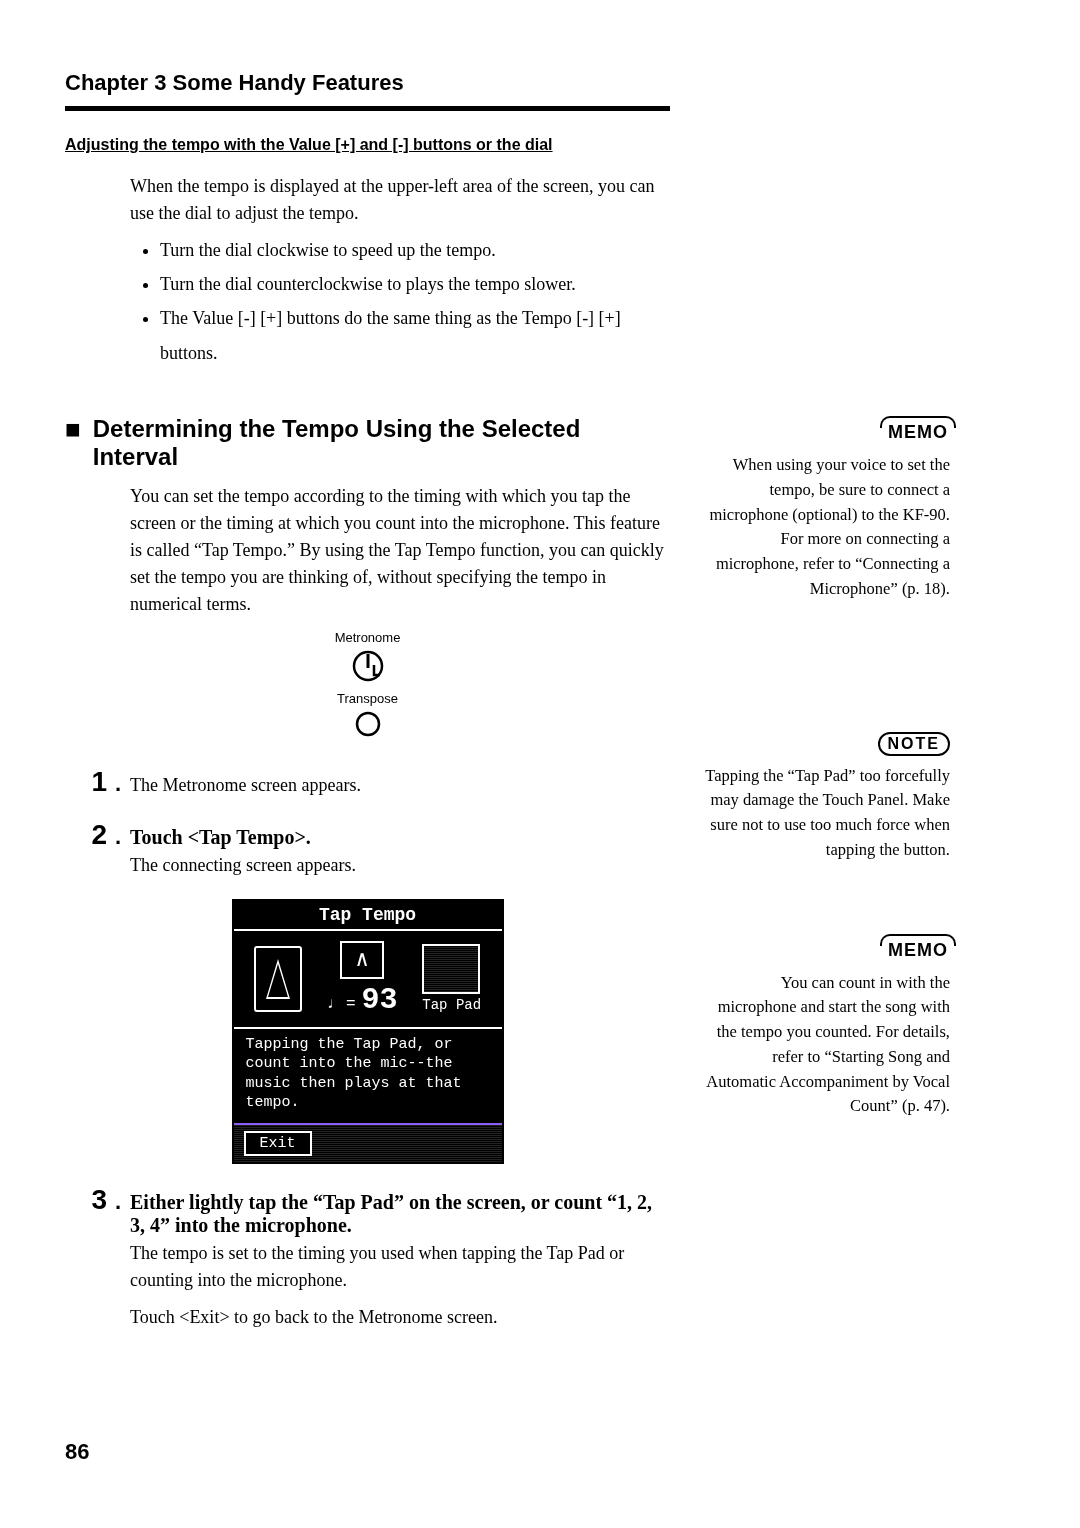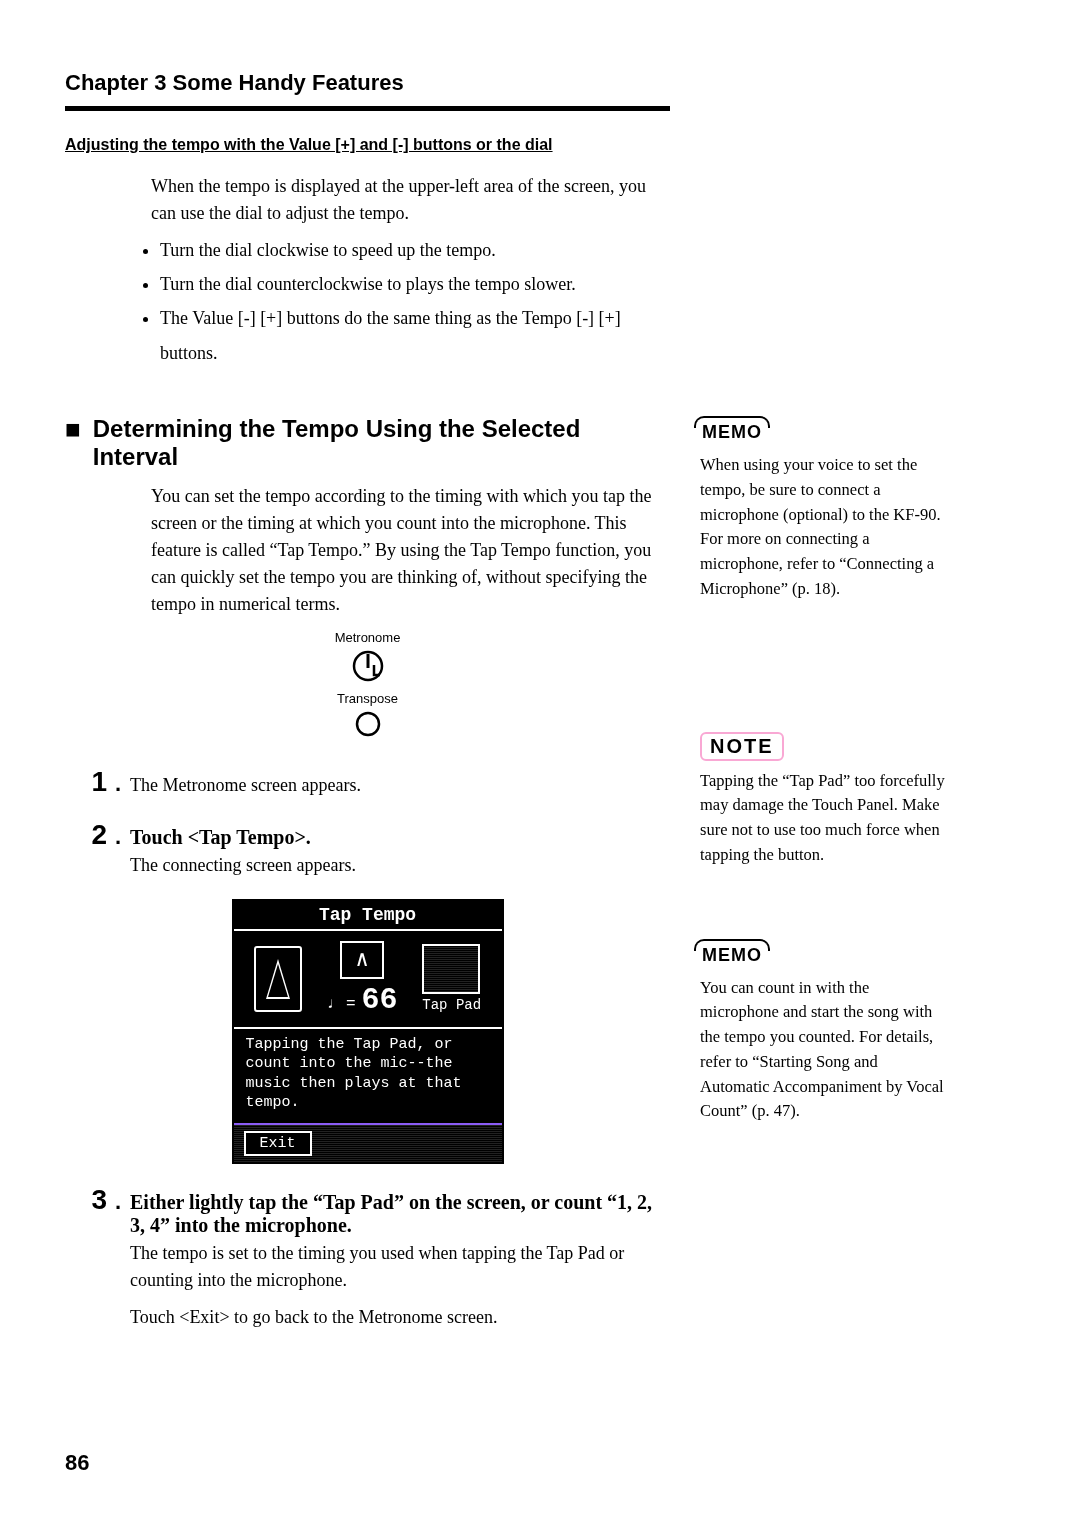--- a/index.html
+++ b/index.html
@@ -17,20 +17,21 @@
   }
   .main-col {
     width: 670px;
     padding-left: 65px;
   }
   .side-col {
     width: 310px;
     padding-left: 30px;
     padding-right: 30px;
     padding-top: 350px;
+    text-align: right;
   }
   .chapter-title {
     font-family: Arial, Helvetica, sans-serif;
     font-weight: bold;
     font-size: 22px;
     margin-bottom: 10px;
   }
   .thick-rule {
     border: none;
     border-top: 5px solid #000;
@@ -39,21 +40,21 @@
   .subsection-u {
     font-family: Arial, Helvetica, sans-serif;
     font-weight: bold;
     font-size: 16px;
     text-decoration: underline;
     margin-bottom: 19px;
   }
   .body-text {
     font-size: 18px;
     line-height: 1.5;
-    margin-left: 86px;
+    margin-left: 65px;
     margin-bottom: 6px;
   }
   .bullet-list {
     margin-left: 95px;
     font-size: 18px;
     line-height: 1.9;
   }
   .bullet-list li { list-style: disc; }
   .section-head {
     font-family: Arial, Helvetica, sans-serif;
@@ -233,39 +234,39 @@
     left: -6px; right: -6px; top: -4px;
     height: 10px;
     border-top: 2px solid #000;
     border-left: 2px solid #000;
     border-right: 2px solid #000;
     border-radius: 10px 10px 0 0;
   }
   .note-badge {
     font-family: Arial, Helvetica, sans-serif;
     font-weight: bold;
-    font-size: 20px;
+    font-size: 16px;
     letter-spacing: 2px;
-    border: 2px solid #f9a8d4;
-    border-radius: 6px;
+    border: 2px solid #000000;
+    border-radius: 12px;
     padding: 1px 8px;
     display: inline-block;
     margin-bottom: 8px;
   }
   .side-text {
     font-size: 16.5px;
     line-height: 1.5;
     margin-bottom: 50px;
   }
   .sp1 { margin-top: 0; }
   .sp2 { margin-top: 130px; }
   .sp3 { margin-top: 75px; }
   .page-num {
     position: absolute;
-    bottom: 52px;
+    bottom: 63px;
     left: 65px;
     font-family: Arial, Helvetica, sans-serif;
     font-weight: bold;
     font-size: 22px;
   }
 </style>
 </head>
 <body>
 
 <div class="page">
@@ -324,21 +325,21 @@
     <div class="screen-box">
       <div class="screen-title">Tap Tempo</div>
       <div class="screen-mid">
         <div class="met-icon">
             <div class="met-shape"></div>
           </div>
         <div class="beat-note">
           <div class="beat-top">∧</div>
           <div class="bpm">
             <span>♩ =</span>
-            <span class="bpm-num">66</span>
+            <span class="bpm-num">93</span>
           </div>
         </div>
         <div class="tap-pad-wrap">
           <div class="tap-pad"></div>
           <div class="tap-pad-lbl">Tap Pad</div>
         </div>
       </div>
       <div class="screen-instr">Tapping the Tap Pad, or count into the mic--the music then plays at that tempo.</div>
       <div class="screen-footer">
         <span class="exit-btn">Exit</span>

